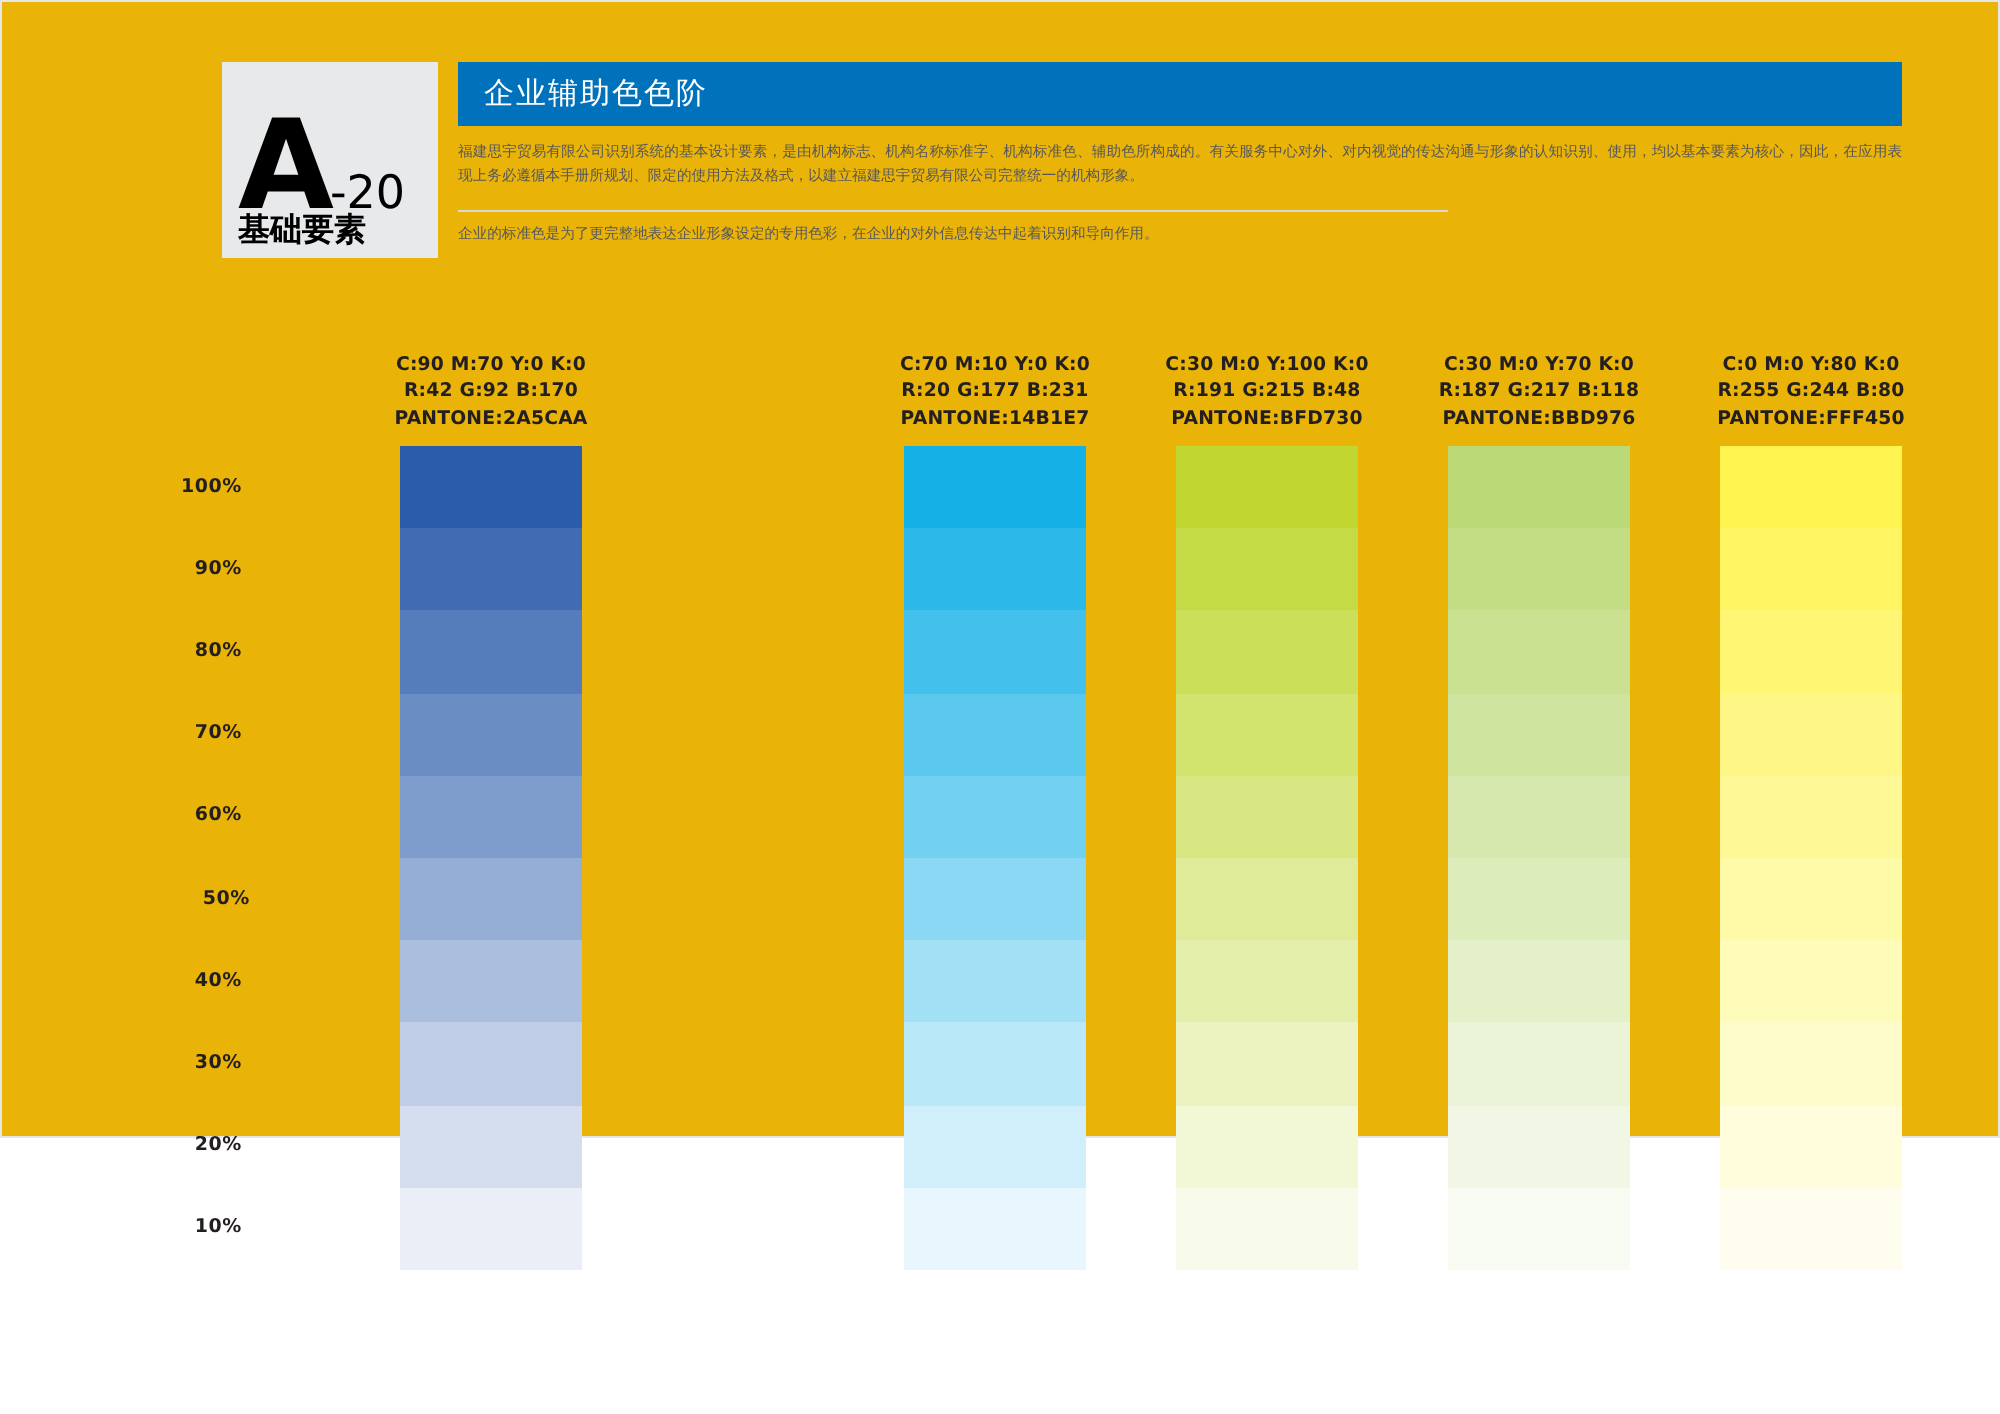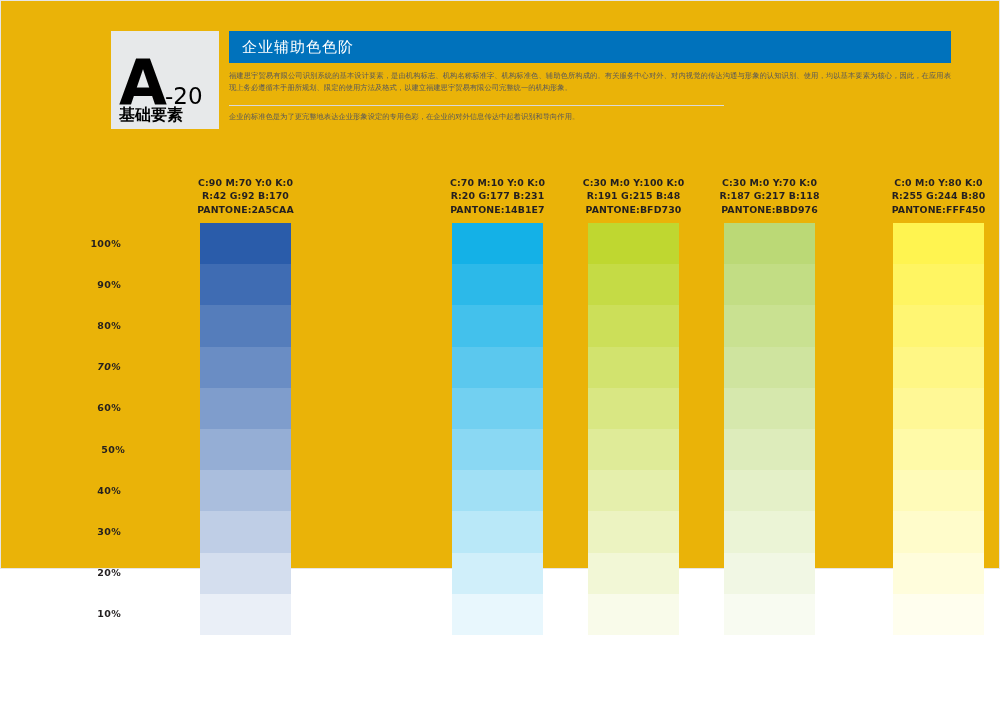--- a/index.html
+++ b/index.html
@@ -176,21 +176,21 @@
   </div>
 
   <div id="intro-paragraph">福建思宇贸易有限公司识别系统的基本设计要素，是由机构标志、机构名称标准字、机构标准色、辅助色所构成的。有关服务中心对外、对内视觉的传达沟通与形象的认知识别、使用，均以基本要素为核心，因此，在应用表现上务必遵循本手册所规划、限定的使用方法及格式，以建立福建思宇贸易有限公司完整统一的机构形象。</div>
   <div id="header-divider"></div>
   <div id="intro-paragraph-2">企业的标准色是为了更完整地表达企业形象设定的专用色彩，在企业的对外信息传达中起着识别和导向作用。</div>
 
   <div id="swatch-area">
       <div class="scale-label" style="left: 64px; top: 236.6px;">100%</div>
       <div class="scale-label" style="left: 64px; top: 277.8px;">90%</div>
       <div class="scale-label" style="left: 64px; top: 319px;">80%</div>
-      <div class="scale-label" style="left: 64px; top: 360.2px; font-style: italic;">70%</div>
+      <div class="scale-label" style="left: 64px; top: 360.2px;">70%</div>
       <div class="scale-label" style="left: 64px; top: 401.4px;">60%</div>
       <div class="scale-label" style="left: 68px; top: 442.6px;">50%</div>
       <div class="scale-label" style="left: 64px; top: 483.8px;">40%</div>
       <div class="scale-label" style="left: 64px; top: 525px;">30%</div>
       <div class="scale-label" style="left: 64px; top: 566.2px;">20%</div>
       <div class="scale-label" style="left: 64px; top: 607.4px;">10%</div>
       <div class="swatch-column" style="left: 179px; margin-left: 20px;">
         <div class="swatch-header">
           <span>C:90 M:70 Y:0 K:0</span>
           <span>R:42 G:92 B:170</span>
@@ -259,21 +259,21 @@
           <div class="swatch-cell" style="background: rgb(201, 225, 145);"></div>
           <div class="swatch-cell" style="background: rgb(207, 228, 159);"></div>
           <div class="swatch-cell" style="background: rgb(214, 232, 173);"></div>
           <div class="swatch-cell" style="background: rgb(221, 236, 187);"></div>
           <div class="swatch-cell" style="background: rgb(228, 240, 200);"></div>
           <div class="swatch-cell" style="background: rgb(235, 244, 214);"></div>
           <div class="swatch-cell" style="background: rgb(241, 247, 228);"></div>
           <div class="swatch-cell" style="background: rgb(248, 251, 241);"></div>
         </div>
       </div>
-      <div class="swatch-column" style="left: 892px;">
+      <div class="swatch-column" style="left: 859px;">
         <div class="swatch-header">
           <span>C:0 M:0 Y:80 K:0</span>
           <span>R:255 G:244 B:80</span>
           <span>PANTONE:FFF450</span>
         </div>
         <div class="swatch-stack">
           <div class="swatch-cell" style="background: rgb(255, 244, 80);"></div>
           <div class="swatch-cell" style="background: rgb(255, 245, 98);"></div>
           <div class="swatch-cell" style="background: rgb(255, 246, 115);"></div>
           <div class="swatch-cell" style="background: rgb(255, 247, 133);"></div>

